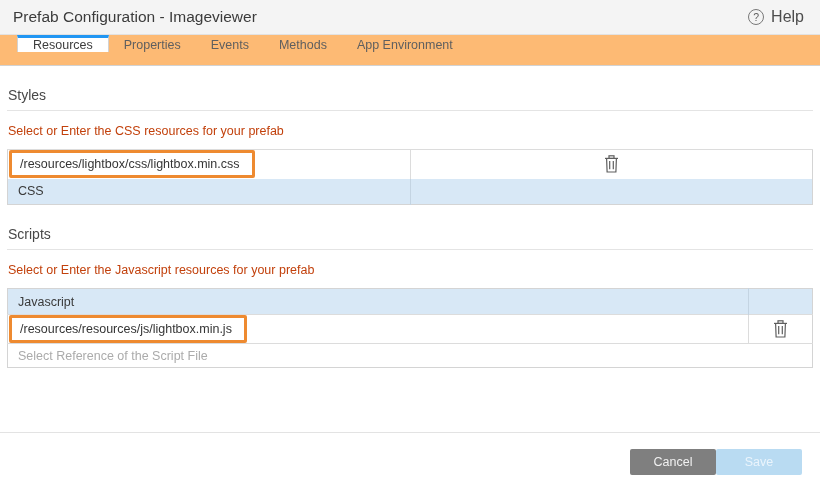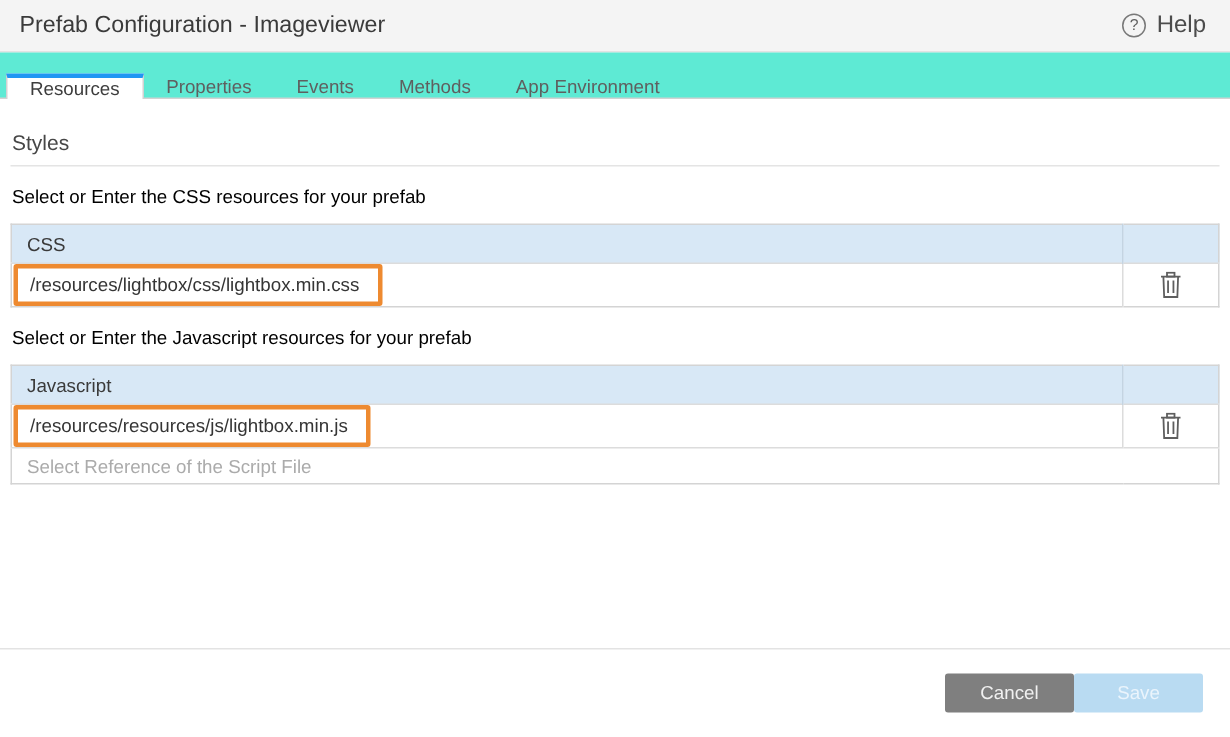--- a/index.html
+++ b/index.html
@@ -41,25 +41,25 @@
     justify-content: center;
     font-size: 10.5px;
     color: #5f5f5f;
     line-height: 1;
   }
   .help-label { font-size: 16px; color: #4c4c4c; }
 
   
   .tab-bar {
     height: 31px;
-    background: #5eead4;
+    background: #fdba74;
     border-bottom: 1px solid #d2d2d2;
     display: flex;
-    align-items: flex-end;
-    padding-left: 4px;
+    align-items: flex-start;
+    padding-left: 17px;
   }
   .tab {
     display: flex;
     align-items: center;
     padding: 0 15px;
     font-size: 12.5px;
     color: #5f5f5f;
     cursor: pointer;
     border-top: 3px solid transparent;
     position: relative;
@@ -77,21 +77,21 @@
   .content { padding: 0 7px; }
   .section-heading {
     margin-top: 21px;
     font-size: 14px;
     color: #474747;
     padding: 0 0 7px 1px;
     border-bottom: 1px solid #e4e4e4;
   }
   .section-desc {
     font-size: 12.5px;
-    color: #000000;
+    color: #c2410c;
     margin: 13px 0 11px 1px;
   }
 
   table.res-table {
     width: 100%;
     border-collapse: collapse;
     border: 1px solid #d4d4d4;
     font-size: 12.5px;
     table-layout: fixed;
   }
@@ -180,44 +180,45 @@
 </div>
 
 <div class="content">
 
   <div class="section-heading">Styles</div>
   <div class="section-desc">Select or Enter the CSS resources for your prefab</div>
 
   <table class="res-table">
     <tbody>
         <tr>
-      <th class="col-name">CSS</th>
-      <th class="col-action"></th>
-    </tr>
-    <tr>
       <td class="value-cell">
         <span class="annotation-box">
           <span>/resources/lightbox/css/lightbox.min.css</span>
         </span>
       </td>
       <td class="action-cell">
         <span class="trash-icon">
           <svg width="15" height="18" viewBox="0 0 15 18" fill="none" stroke="#5e5e5e" stroke-width="1.2">
             <rect x="5" y="0.8" width="5" height="2.6"></rect>
             <line x1="1" y1="3.4" x2="14" y2="3.4"></line>
             <path d="M2.6 3.4 L3.1 17 L11.9 17 L12.4 3.4"></path>
             <line x1="5.7" y1="6" x2="5.7" y2="14.3"></line>
             <line x1="9.3" y1="6" x2="9.3" y2="14.3"></line>
           </svg>
         </span>
       </td>
     </tr>
+    <tr>
+      <th class="col-name">CSS</th>
+      <th class="col-action"></th>
+    </tr>
   </tbody>
     </table>
 
+  <div class="section-heading">Scripts</div>
   <div class="section-desc">Select or Enter the Javascript resources for your prefab</div>
 
   <table class="res-table">
     <tbody>
         <tr>
       <th class="col-name">Javascript</th>
       <th class="col-action"></th>
     </tr>
     <tr>
       <td class="value-cell">

